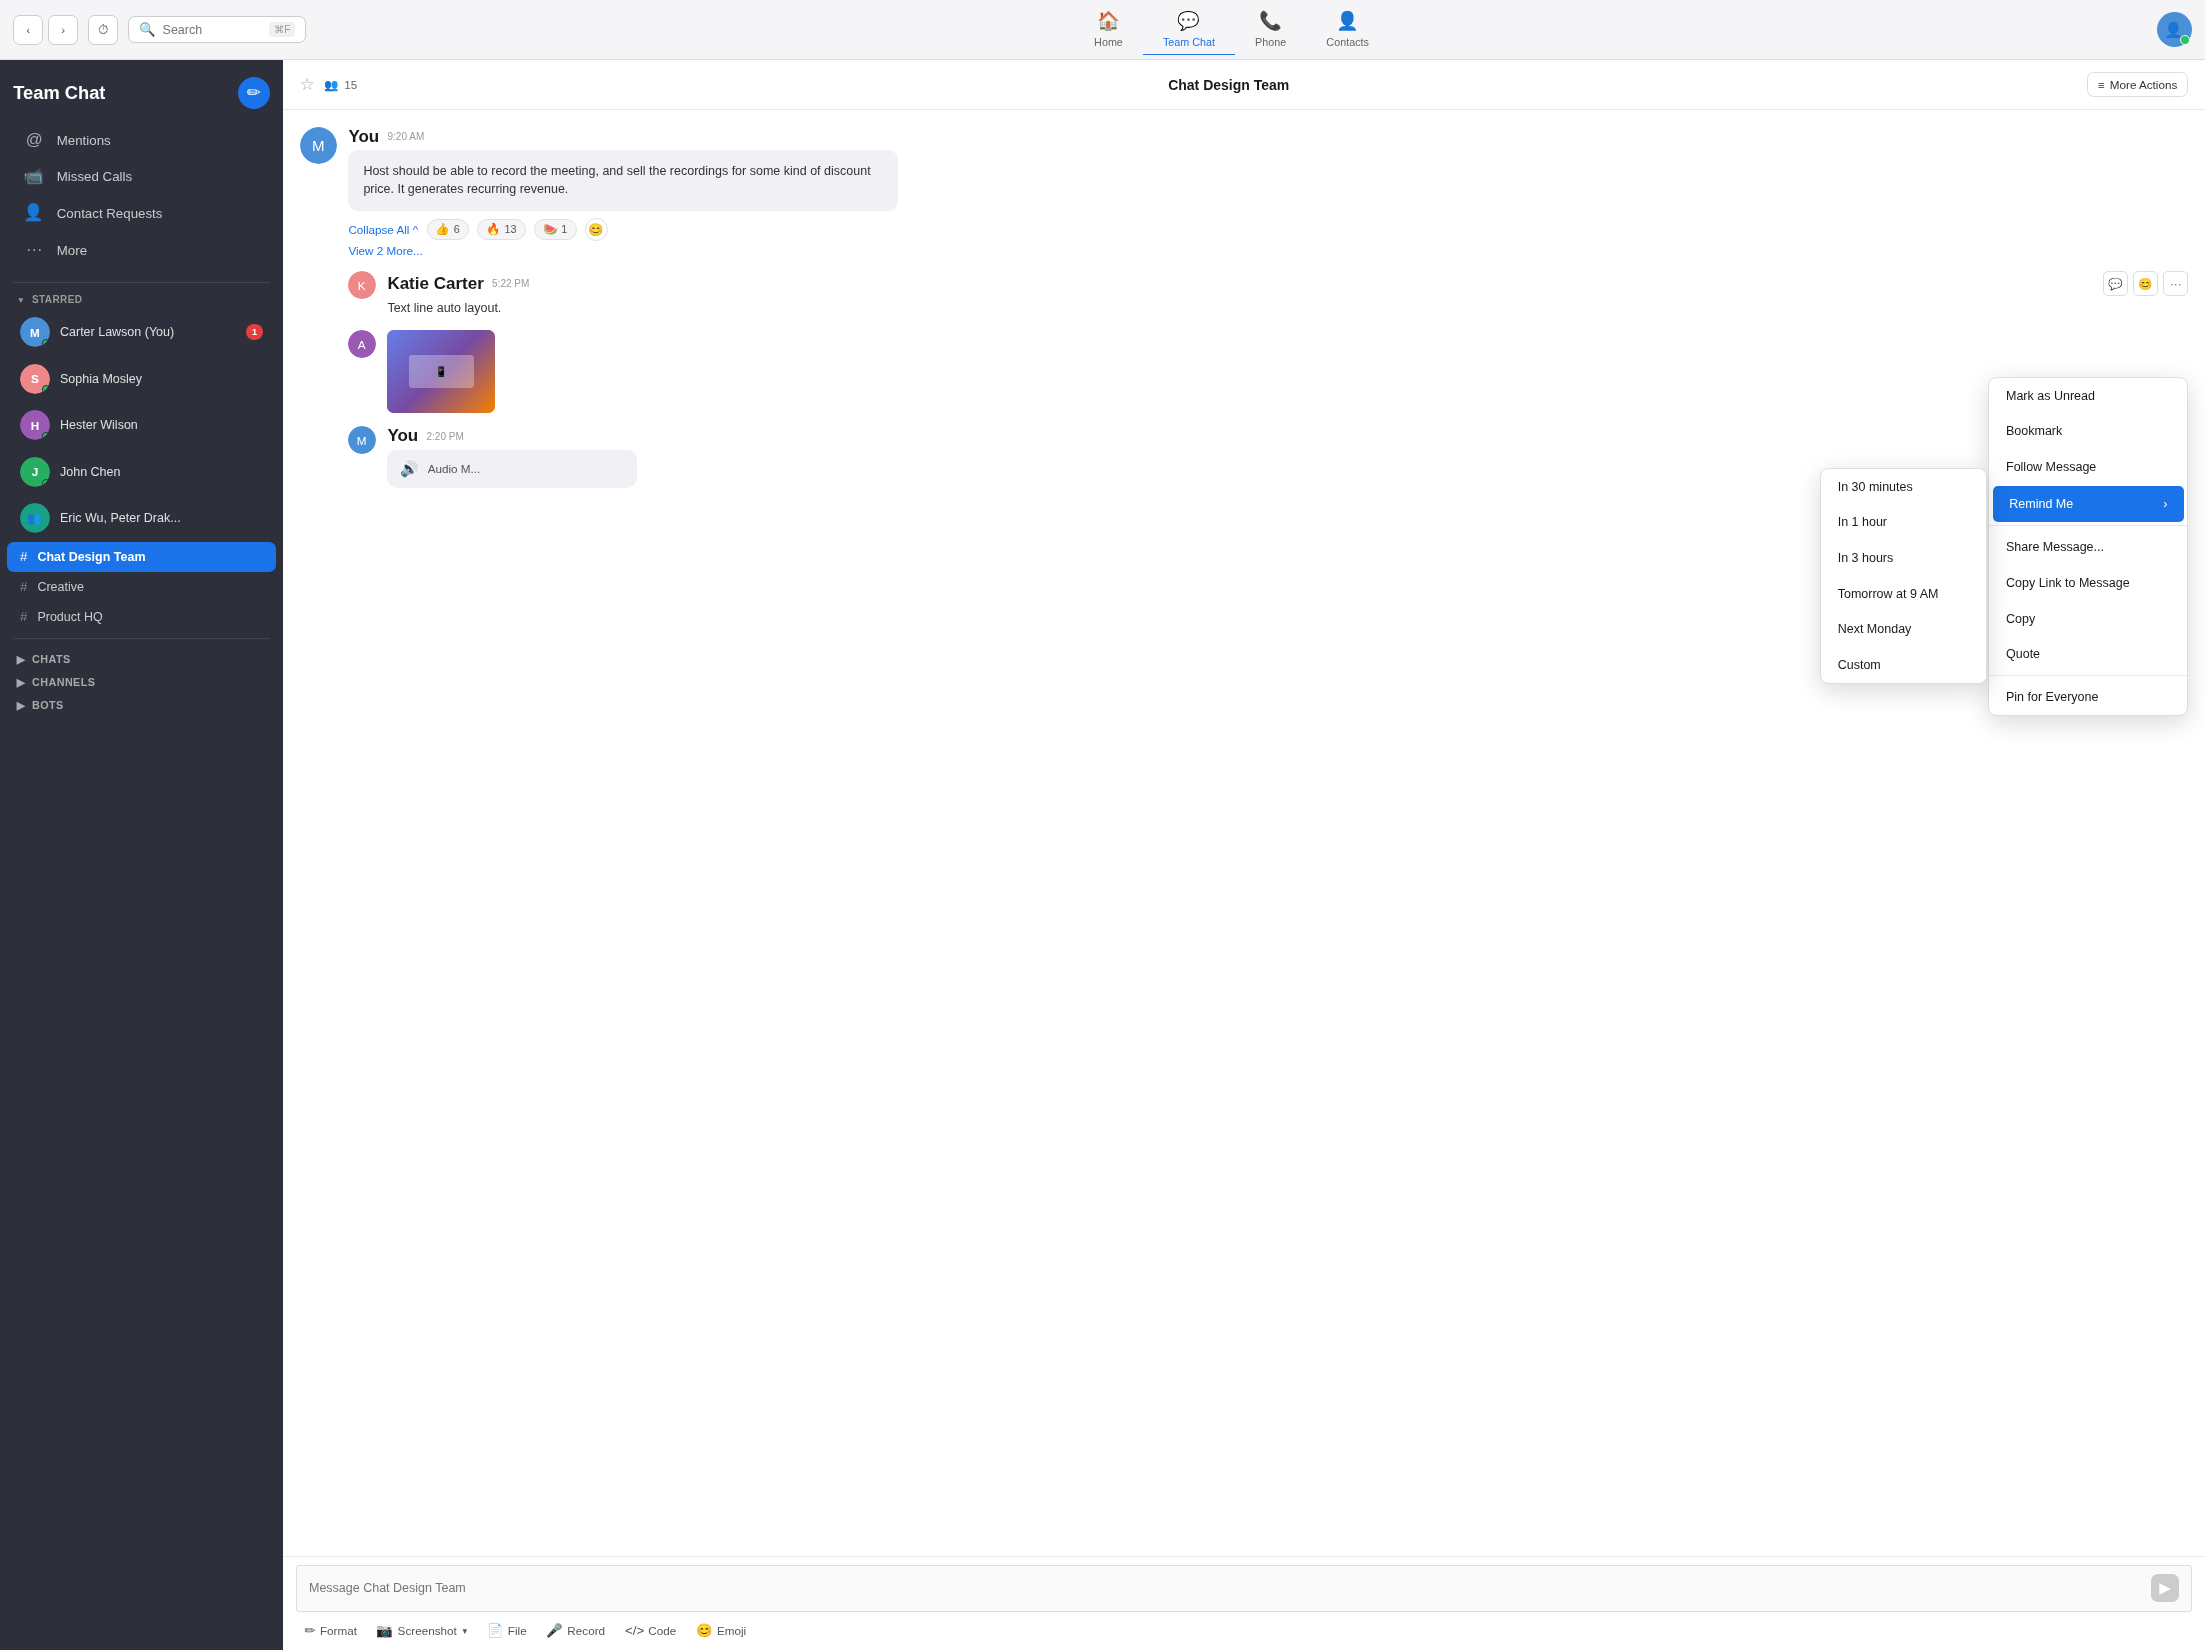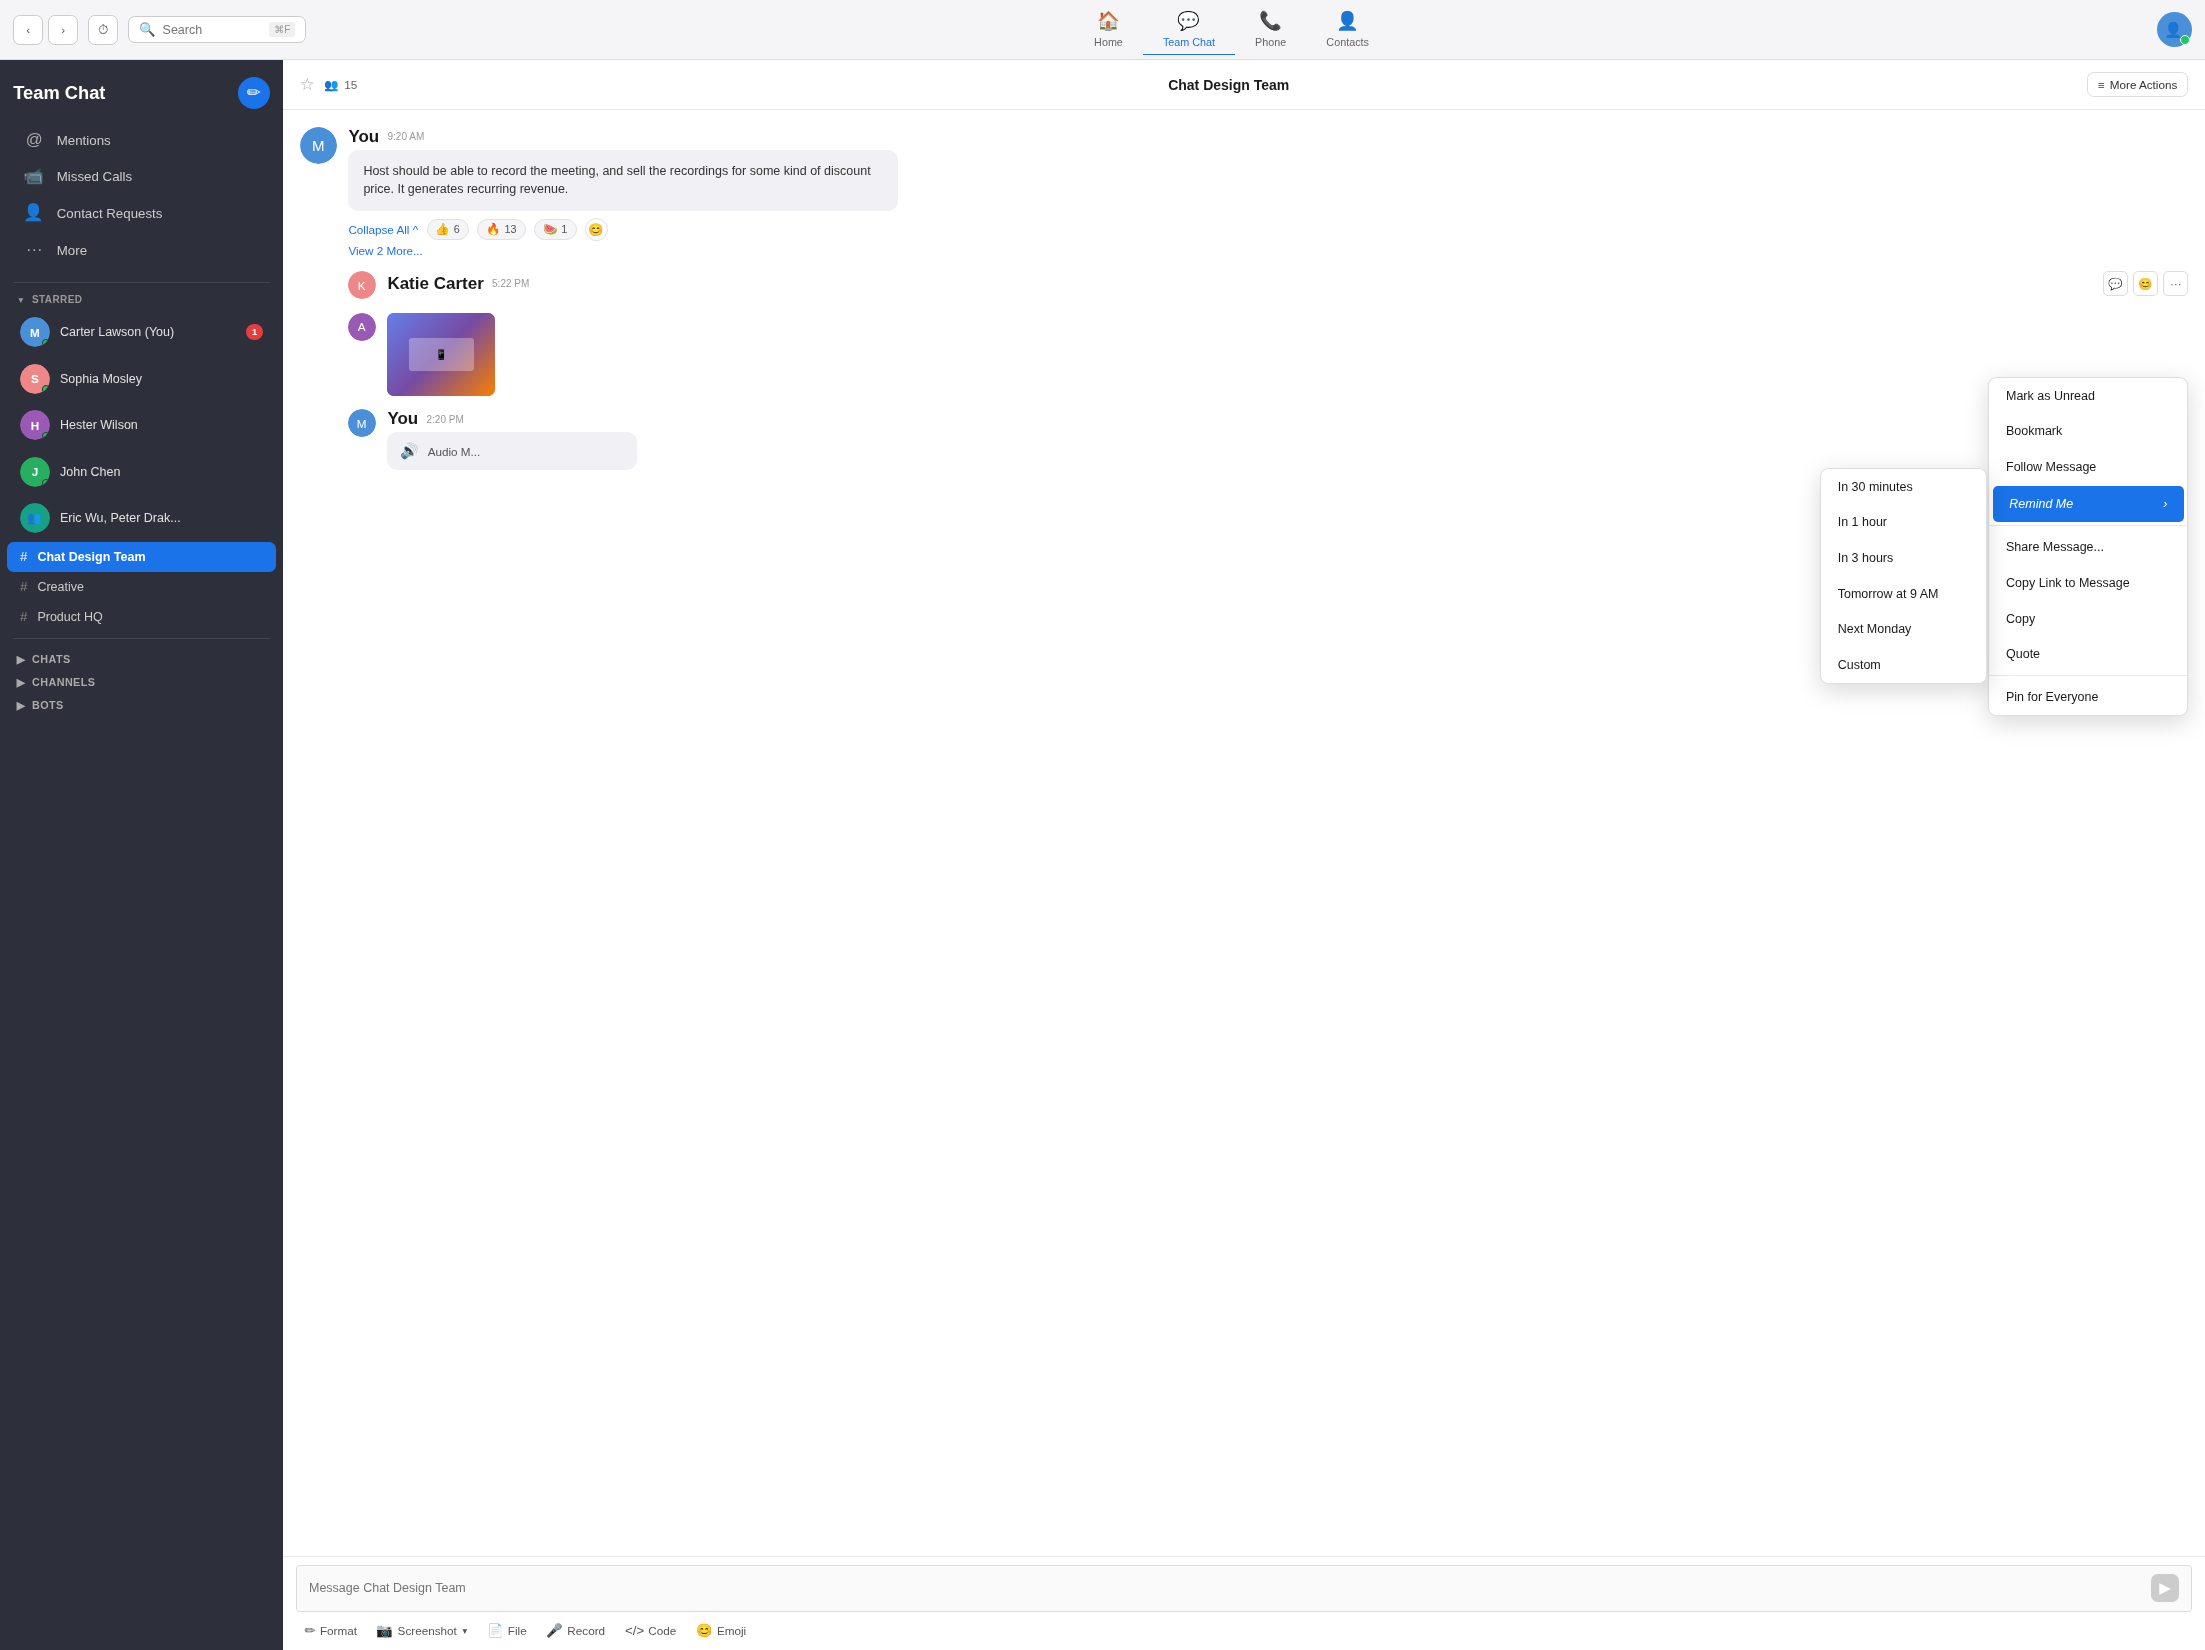--- a/index.html
+++ b/index.html
@@ -153,21 +153,21 @@
     .context-menu {
       position: absolute; background: #fff; border: 0.8px solid #ddd;
       border-radius: 8.3px; box-shadow: 0 6.7px 25px rgba(0,0,0,0.15);
       min-width: 200px; z-index: 100;
       right: 16.7px; top: 317px;
     }
     .context-menu-item {
       padding: 10.8px 16.7px; font-size: 12.5px; color: #1a1a1a; cursor: pointer;
       display: flex; align-items: center; justify-content: space-between;
     }
-    .context-menu-item.active { background: #1a73e8; color: #fff; border-radius: 5px; margin: 1.7px 3.3px; font-style: italic; }
+    .context-menu-item.active { background: #1a73e8; color: #fff; border-radius: 5px; margin: 1.7px 3.3px; }
     .context-menu-separator { border: none; border-top: 0.8px solid #e8e8e8; margin: 3.3px 0; }
 
     .submenu {
       position: absolute; background: #fff; border: 0.8px solid #ddd;
       border-radius: 8.3px; box-shadow: 0 6.7px 25px rgba(0,0,0,0.15);
       min-width: 167px; z-index: 101;
       right: 218px; top: 408px;
     }
     .submenu-item {
       padding: 10.8px 16.7px; font-size: 12.5px; color: #1a1a1a; cursor: pointer;
@@ -414,20 +414,21 @@
           <div class="message-body">
             <div class="message-meta">
               <span class="message-sender">Katie Carter</span>
               <span class="message-time">5:22 PM</span>
               <div class="message-actions-bar">
                 <button class="msg-action-btn">💬</button>
                 <button class="msg-action-btn">😊</button>
                 <button class="msg-action-btn">···</button>
               </div>
             </div>
+            <div style="font-size:12.5px;color:#333;padding:1.7px 0;">Text line auto layout.</div>
           </div>
         </div>
       </div>
 
       <div style="margin-left:48px; margin-bottom:11.7px;">
         <div class="message-group">
           <div class="message-avatar thread-avatar">
             <div style="width:100%;height:100%;border-radius:50%;background:#9b59b6;display:flex;align-items:center;justify-content:center;font-size:11.7px;color:#fff;">A</div>
           </div>
           <div class="message-body">

